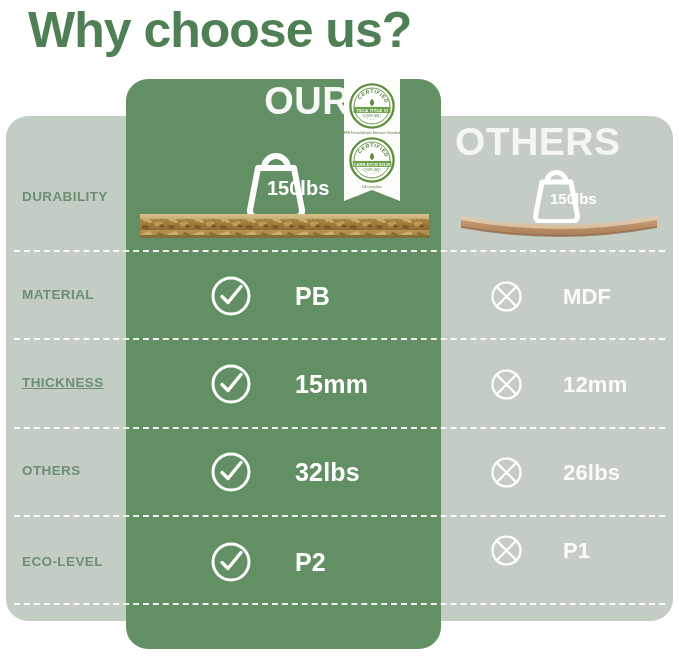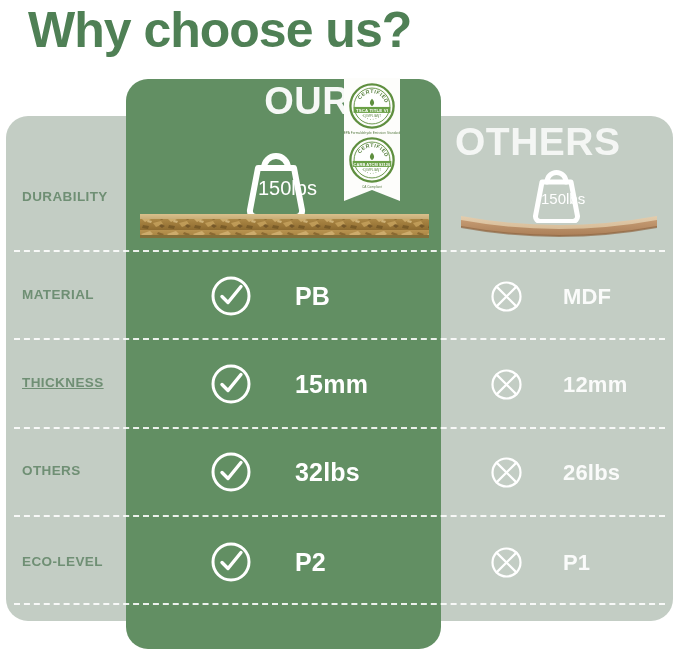--- a/index.html
+++ b/index.html
@@ -82,21 +82,21 @@
     white-space:nowrap;letter-spacing:.2px;
   }
   .cell.others .val{
     color:#fafbfa;font-size:22px;font-weight:bold;margin-left:15px;
     white-space:nowrap;letter-spacing:.2px;
   }
 
   
   .weight-icon{position:absolute;}
   .weight-icon .lbl{
-    position:absolute;color:#ffffff;font-weight:normal;white-space:nowrap;
+    position:absolute;color:#ffffff;font-weight:bold;white-space:nowrap;margin-left:9px;
   }
   .plank{position:absolute;}
 </style>
 </head>
 <body>
 
 <div id="stage">
 
   <div class="title">Why choose us?</div>
 
@@ -272,21 +272,21 @@
   <div class="dash" style="top:515px;"></div>
 
   <div class="row-label" style="top:554px;">ECO-LEVEL</div>
   <div class="cell ours" style="top:541px;">
     <svg class="mark" width="42" height="42" viewBox="0 0 42 42">
       <circle cx="21" cy="21" r="18" fill="none" stroke="#ffffff" stroke-width="3"></circle>
       <path d="M12 21.5 l6 6 l13 -16" fill="none" stroke="#ffffff" stroke-width="3.4" stroke-linecap="round" stroke-linejoin="round"></path>
     </svg>
     <span class="val">P2</span>
   </div>
-  <div class="cell others" style="top:546px;text-align:right;">
+  <div class="cell others" style="top:534px;text-align:right;">
     <svg class="mark" width="33" height="33" viewBox="0 0 33 33">
       <circle cx="16.5" cy="16.5" r="14" fill="none" stroke="#ffffff" stroke-width="2.2"></circle>
       <path d="M6.6 6.6 l19.8 19.8 M26.4 6.6 l-19.8 19.8" stroke="#ffffff" stroke-width="2.2" stroke-linecap="round"></path>
     </svg>
     <span class="val">P1</span>
   </div>
 
   <div class="dash" style="top:603px;"></div>
 
 </div>

